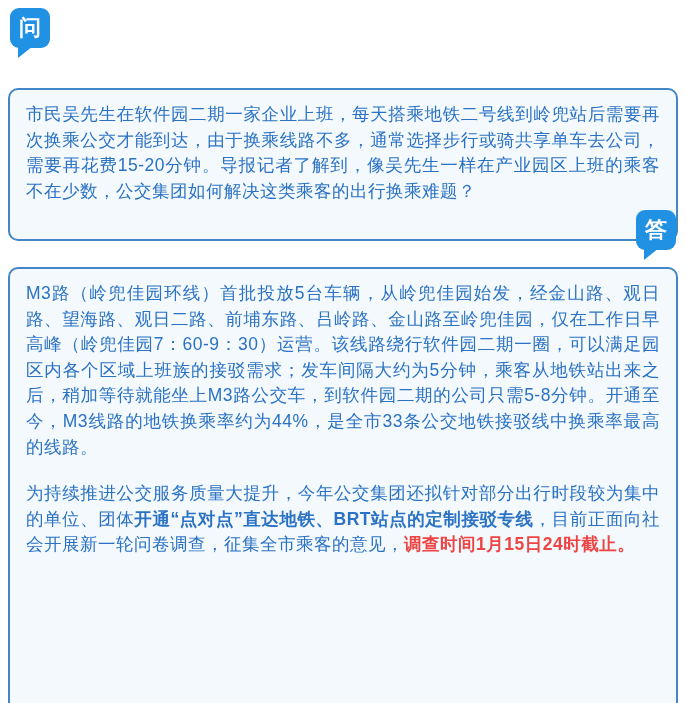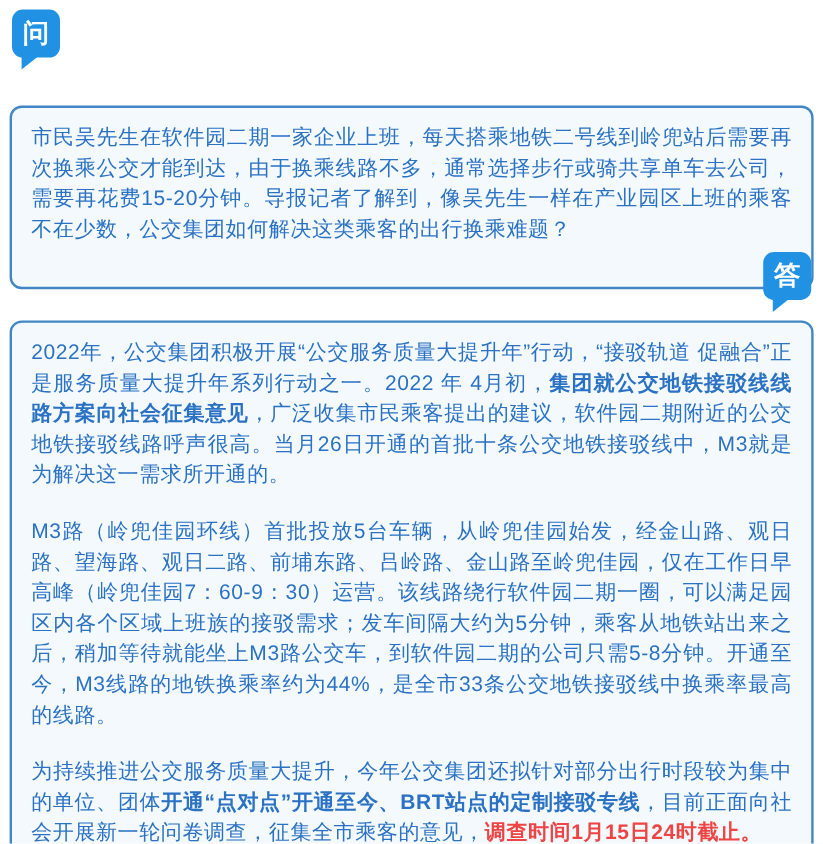--- a/index.html
+++ b/index.html
@@ -82,20 +82,19 @@
 
   <div class="box question-box">
     <p class="text">市民吴先生在软件园二期一家企业上班，每天搭乘地铁二号线到岭兜站后需要再次换乘公交才能到达，由于换乘线路不多，通常选择步行或骑共享单车去公司，需要再花费15-20分钟。导报记者了解到，像吴先生一样在产业园区上班的乘客不在少数，公交集团如何解决这类乘客的出行换乘难题？</p>
   </div>
 
   <div class="badge badge-a">
     <span>答</span>
   </div>
 
   <div class="box answer-box">
-    <p class="text"><span>2022年，公交集团积极开展“公交服务质量大提升年”行动，“接驳轨道 促融合”正是服务质量大提升年系列行动之一。2022 年 4月初，</span><span class="bold">集团就公交地铁接驳线线路方案向社会征集意见</span><span>，广泛收集市民乘客提出的建议，软件园二期附近的公交地铁接驳线路呼声很高。当月26日开通的首批十条公交地铁接驳线中，M3就是为解决这一需求所开通的。</span></p>
 
     <p class="text">M3路（岭兜佳园环线）首批投放5台车辆，从岭兜佳园始发，经金山路、观日路、望海路、观日二路、前埔东路、吕岭路、金山路至岭兜佳园，仅在工作日早高峰（岭兜佳园7：60-9：30）运营。该线路绕行软件园二期一圈，可以满足园区内各个区域上班族的接驳需求；发车间隔大约为5分钟，乘客从地铁站出来之后，稍加等待就能坐上M3路公交车，到软件园二期的公司只需5-8分钟。开通至今，M3线路的地铁换乘率约为44%，是全市33条公交地铁接驳线中换乘率最高的线路。</p>
 
-    <p class="text"><span>为持续推进公交服务质量大提升，今年公交集团还拟针对部分出行时段较为集中的单位、团体</span><span class="bold">开通“点对点”开通至今、BRT站点的定制接驳专线</span><span>，目前正面向社会开展新一轮问卷调查，征集全市乘客的意见，</span><span class="bold orange">调查时间1月15日24时截止。</span></p>
+    <p class="text"><span>为持续推进公交服务质量大提升，今年公交集团还拟针对部分出行时段较为集中的单位、团体</span><span class="bold">开通“点对点”直达地铁、BRT站点的定制接驳专线</span><span>，目前正面向社会开展新一轮问卷调查，征集全市乘客的意见，</span><span class="bold orange">调查时间1月15日24时截止。</span></p>
   </div>
 
 </div>
 
 </body></html>

